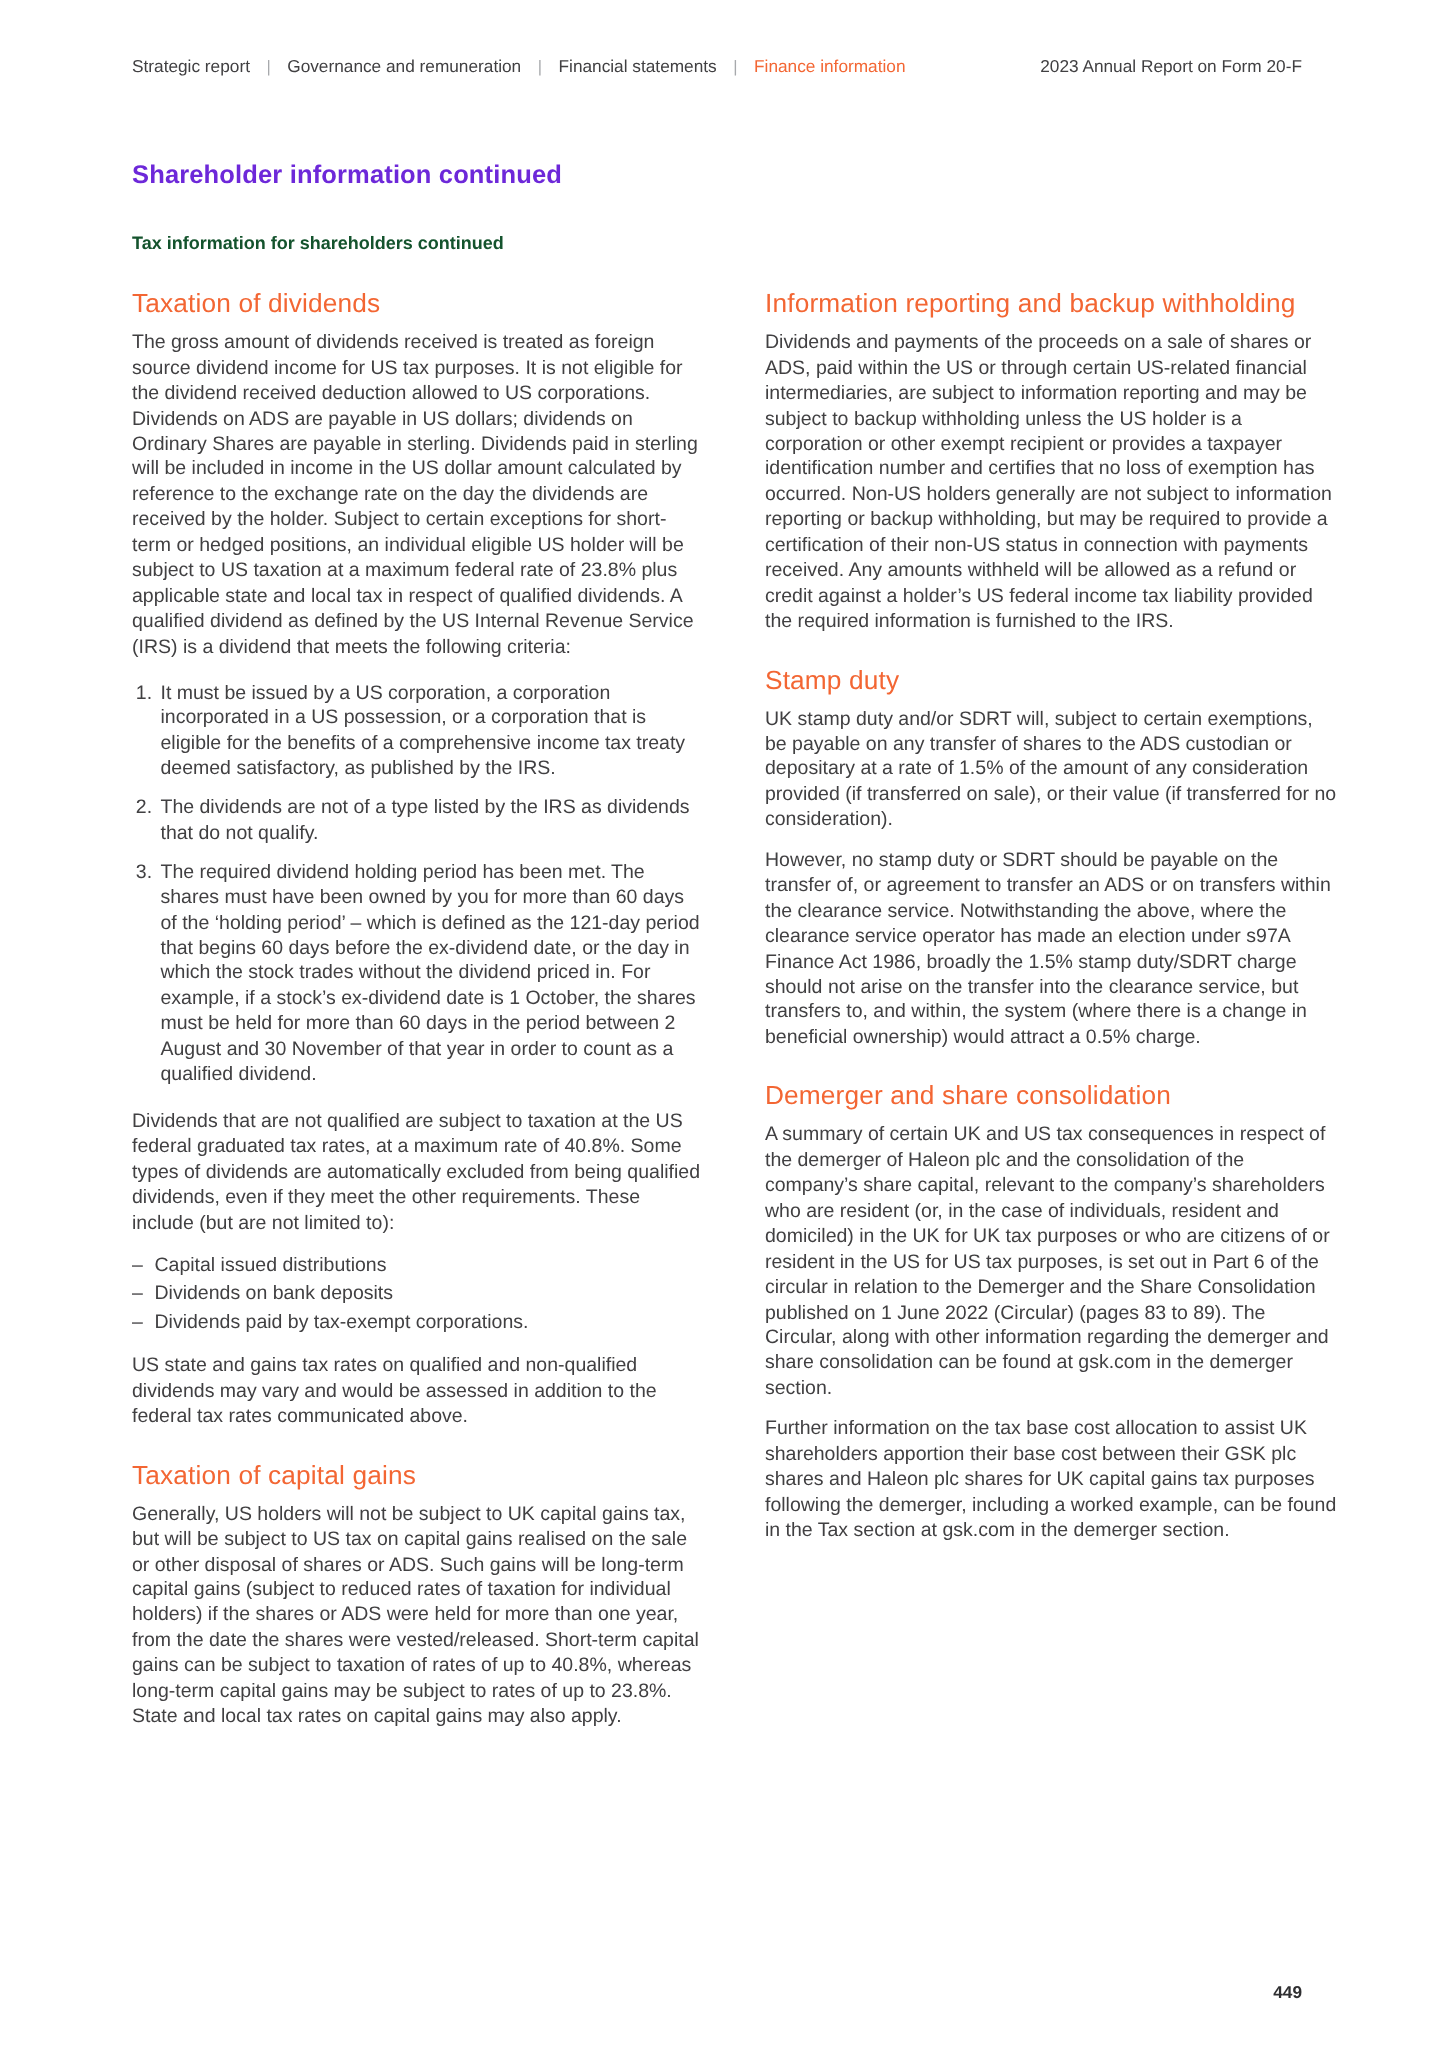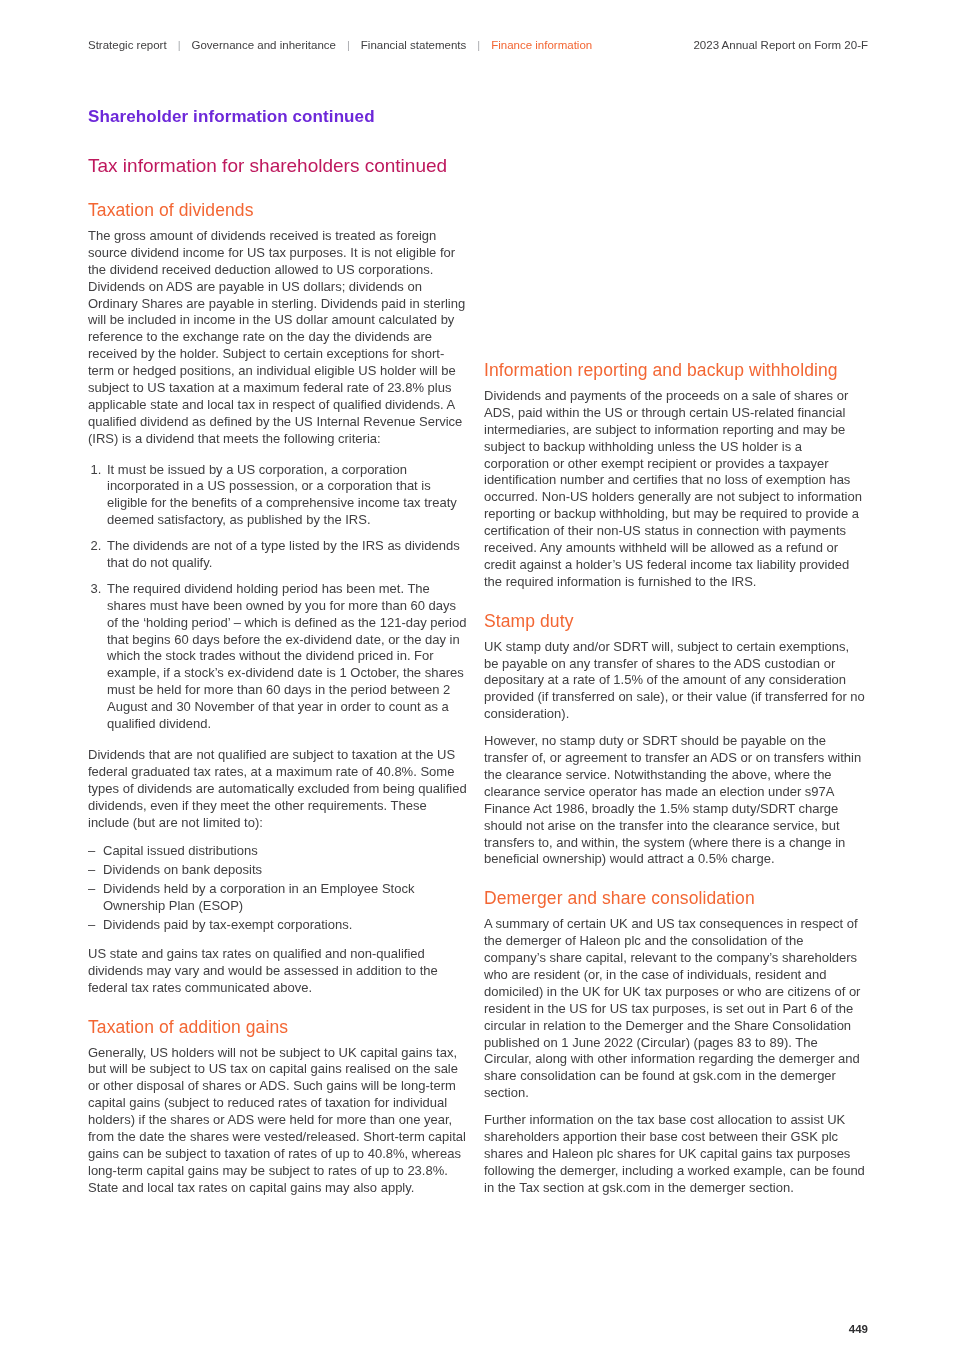--- a/index.html
+++ b/index.html
@@ -25,24 +25,24 @@
   .top-nav .nav-item.active { color: #f36633; }
   .top-nav .report-title { margin-left: auto; color: #414042; }
 
   
   .main { position: absolute; top: 107px; left: 88px; right: 88px; }
   .page-title {
     font-size: 17px; font-weight: 600; color: #6d28d9;
     letter-spacing: 0.1px; margin-bottom: 28px;
   }
   .page-subtitle {
-    font-size: 19px; font-weight: 400; color: #be185d;
+    font-size: 12px; font-weight: 700; color: #14532d;
     margin-bottom: 23px;
   }
-  .columns { display: flex; gap: 14px; align-items: flex-end; }
+  .columns { display: flex; gap: 40px; }
   .column { width: 382px; flex: 0 0 382px; }
 
   h3.section-heading {
     color: #f36633; font-size: 17.5px; font-weight: 500;
     letter-spacing: 0.1px; margin: 0 0 7px 0;
   }
   section + section h3.section-heading { margin-top: 20px; }
 
   p.body-text { font-size: 13px; line-height: 1.3; margin: 0 0 10px 0; }
   p.body-text:last-child { margin-bottom: 0; }
@@ -69,21 +69,21 @@
 </style>
 </head>
 <body>
 
 <div class="page">
 
   <div class="top-nav">
     <div class="nav-group">
       <span class="nav-item">Strategic report</span>
       <span class="sep">|</span>
-      <span class="nav-item">Governance and inheritance</span>
+      <span class="nav-item">Governance and remuneration</span>
       <span class="sep">|</span>
       <span class="nav-item">Financial statements</span>
       <span class="sep">|</span>
       <span class="nav-item active">Finance information</span>
     </div>
     <span class="report-title">2023 Annual Report on Form 20-F</span>
   </div>
 
   <div class="main">
     <div class="page-title">Shareholder information continued</div>
@@ -98,28 +98,27 @@
           <p class="body-text">The gross amount of dividends received is treated as foreign source dividend income for US tax purposes. It is not eligible for the dividend received deduction allowed to US corporations. Dividends on ADS are payable in US dollars; dividends on Ordinary Shares are payable in sterling. Dividends paid in sterling will be included in income in the US dollar amount calculated by reference to the exchange rate on the day the dividends are received by the holder. Subject to certain exceptions for short-term or hedged positions, an individual eligible US holder will be subject to US taxation at a maximum federal rate of 23.8% plus applicable state and local tax in respect of qualified dividends. A qualified dividend as defined by the US Internal Revenue Service (IRS) is a dividend that meets the following criteria:</p>
           <ol class="numbered">
             <li>It must be issued by a US corporation, a corporation incorporated in a US possession, or a corporation that is eligible for the benefits of a comprehensive income tax treaty deemed satisfactory, as published by the IRS.</li>
             <li>The dividends are not of a type listed by the IRS as dividends that do not qualify.</li>
             <li>The required dividend holding period has been met. The shares must have been owned by you for more than 60 days of the ‘holding period’ – which is defined as the 121-day period that begins 60 days before the ex-dividend date, or the day in which the stock trades without the dividend priced in. For example, if a stock’s ex-dividend date is 1 October, the shares must be held for more than 60 days in the period between 2 August and 30 November of that year in order to count as a qualified dividend.</li>
           </ol>
           <p class="body-text">Dividends that are not qualified are subject to taxation at the US federal graduated tax rates, at a maximum rate of 40.8%. Some types of dividends are automatically excluded from being qualified dividends, even if they meet the other requirements. These include (but are not limited to):</p>
           <ul class="dashed">
             <li>Capital issued distributions</li>
             <li>Dividends on bank deposits</li>
-            <li>Dividends held by a corporation in an Employee Stock Ownership Plan (ESOP)</li>
             <li>Dividends paid by tax-exempt corporations.</li>
           </ul>
           <p class="body-text">US state and gains tax rates on qualified and non-qualified dividends may vary and would be assessed in addition to the federal tax rates communicated above.</p>
         </section>
 
         <section>
-          <h3 class="section-heading">Taxation of addition gains</h3>
+          <h3 class="section-heading">Taxation of capital gains</h3>
           <p class="body-text">Generally, US holders will not be subject to UK capital gains tax, but will be subject to US tax on capital gains realised on the sale or other disposal of shares or ADS. Such gains will be long-term capital gains (subject to reduced rates of taxation for individual holders) if the shares or ADS were held for more than one year, from the date the shares were vested/released. Short-term capital gains can be subject to taxation of rates of up to 40.8%, whereas long-term capital gains may be subject to rates of up to 23.8%. State and local tax rates on capital gains may also apply.</p>
         </section>
 
       </div>
 
       <div class="column">
 
         <section>
           <h3 class="section-heading">Information reporting and backup withholding</h3>
           <p class="body-text">Dividends and payments of the proceeds on a sale of shares or ADS, paid within the US or through certain US-related financial intermediaries, are subject to information reporting and may be subject to backup withholding unless the US holder is a corporation or other exempt recipient or provides a taxpayer identification number and certifies that no loss of exemption has occurred. Non-US holders generally are not subject to information reporting or backup withholding, but may be required to provide a certification of their non-US status in connection with payments received. Any amounts withheld will be allowed as a refund or credit against a holder’s US federal income tax liability provided the required information is furnished to the IRS.</p>

